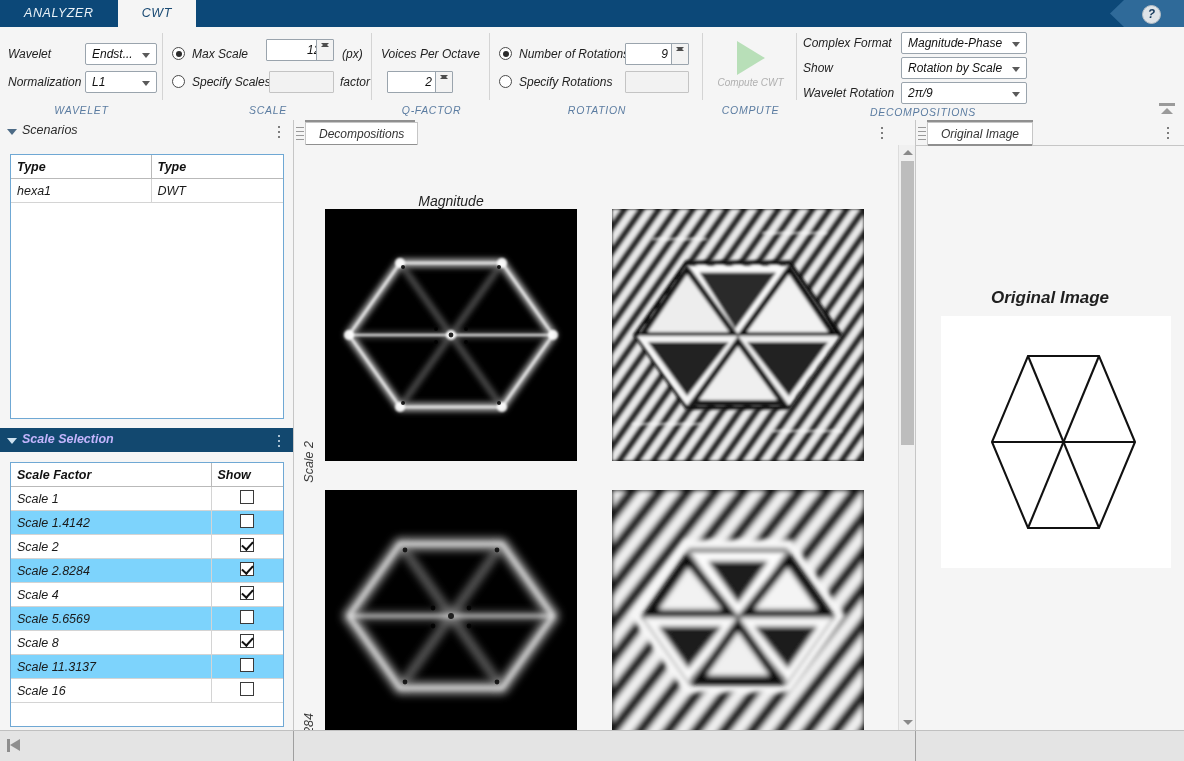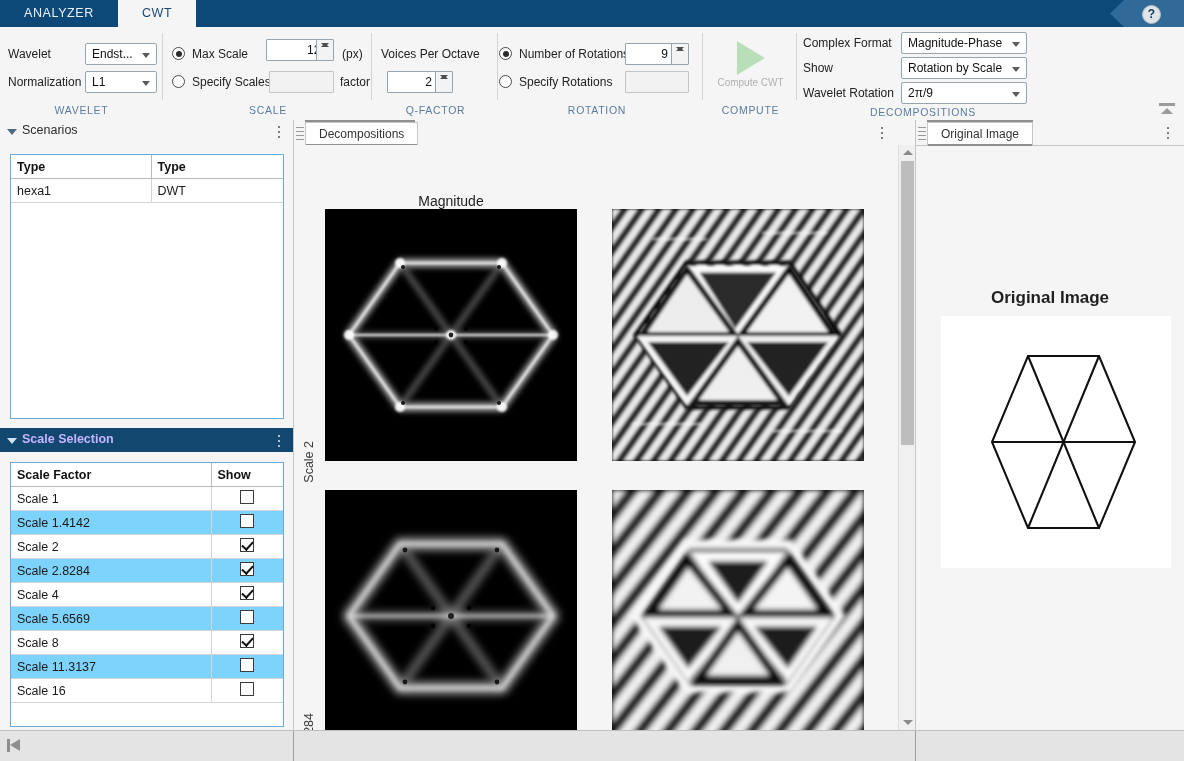--- a/index.html
+++ b/index.html
@@ -2,21 +2,21 @@
 <html><head>
 <meta charset="utf-8">
 <style>
   html,body{margin:0;padding:0;}
   body{
     width:1184px;height:761px;overflow:hidden;
     font-family:"Liberation Sans",sans-serif;
     font-size:12px;color:#1a1a1a;background:#f0f0f0;
     -webkit-font-smoothing:antialiased;
   }
-  .app{position:relative;width:1184px;height:761px;}
+  .app{position:relative;width:1184px;height:761px;font-style:italic;}
 
   
   .titlebar{position:absolute;left:0;top:0;width:1184px;height:27px;background:#0c4878;}
   .tab-strip{position:absolute;left:0;top:0;height:27px;display:flex;align-items:flex-end;}
   .ribbon-tab{
     height:27px;line-height:27px;padding:0 24px;color:#e9f1f7;
     font-size:12.5px;letter-spacing:.6px;cursor:default;
   }
   .ribbon-tab.active{background:#f5f5f5;color:#1a4a73;}
   .help-wrap{position:absolute;right:0;top:0;width:84px;height:27px;}
@@ -190,21 +190,21 @@
 
       <div class="radio" style="position:absolute;left:8px;top:47px;">
         <span>Specify Scales</span>
       </div>
       <div class="numbox disabled" style="position:absolute;left:105px;top:44px;width:65px;"></div>
       <div class="lbl" style="position:absolute;left:176px;top:48px;">factor</div>
       <div class="glabel">SCALE</div>
       <div class="sep"></div>
     </div>
 
-    <div class="rgroup" style="left:373px;width:117px;padding-left:8px;">
+    <div class="rgroup" style="left:373px;width:117px;">
       <div class="lbl" style="position:absolute;left:8px;top:20px;">Voices Per Octave</div>
       <div class="numbox" style="position:absolute;left:14px;top:44px;width:66px;">
         <span>2</span>
         <span class="spin">
           <span class="up"></span>
           <span class="dn"></span>
         </span>
       </div>
       <div class="glabel">Q-FACTOR</div>
       <div class="sep"></div>

